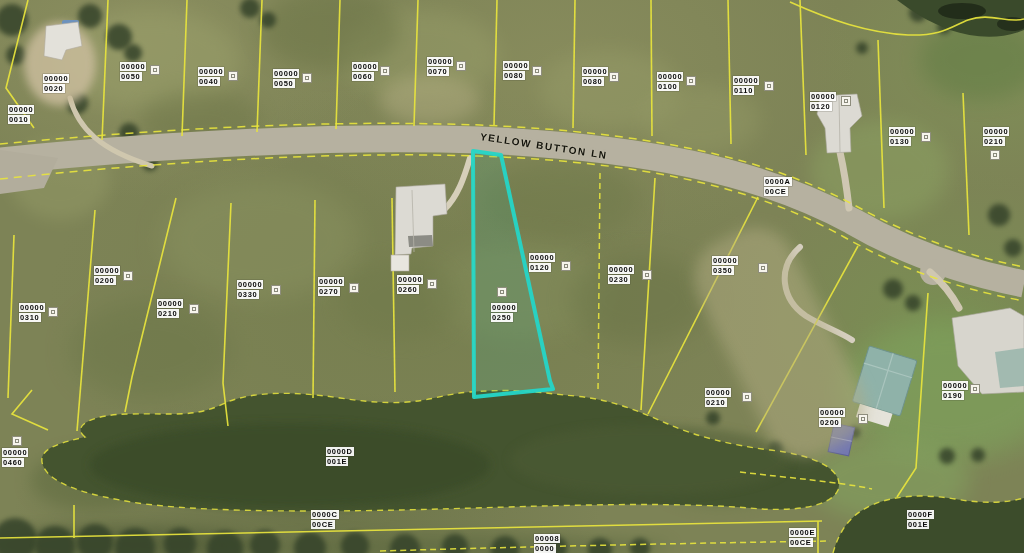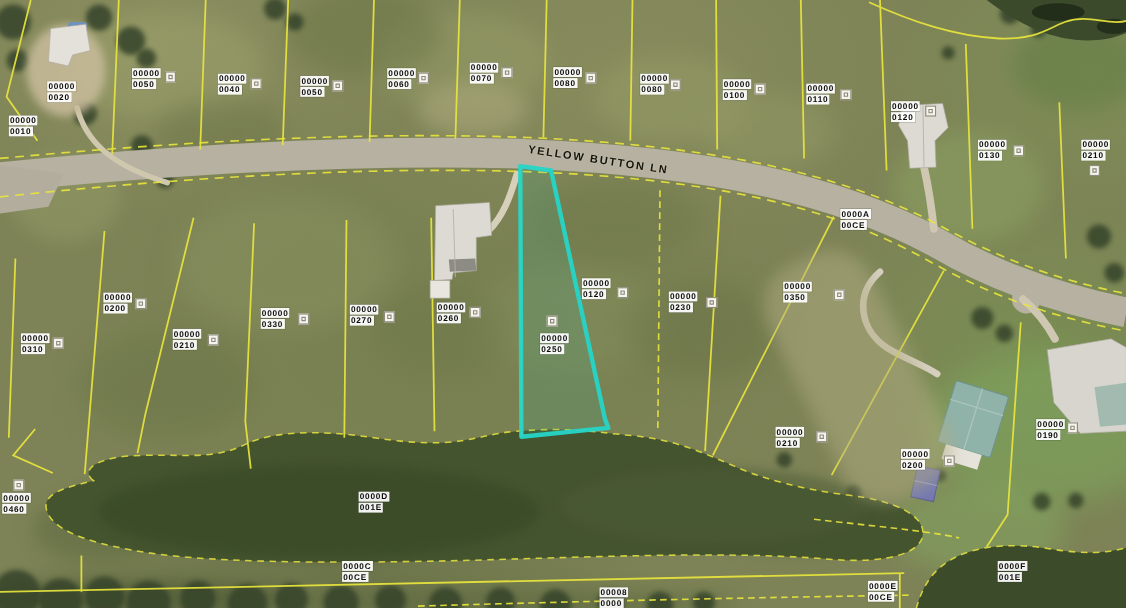--- a/index.html
+++ b/index.html
@@ -280,21 +280,21 @@
         <span>0120</span>
       </div>
       <div class="plabel" style="left: 889px; top: 127px;">
         <span>00000</span>
         <span>0130</span>
       </div>
       <div class="plabel" style="left: 983px; top: 127px;">
         <span>00000</span>
         <span>0210</span>
       </div>
-      <div class="plabel" style="left: 764px; top: 190px;">
+      <div class="plabel" style="left: 764px; top: 177px;">
         <span>0000A</span>
         <span>00CE</span>
       </div>
       <div class="plabel" style="left: 94px; top: 266px;">
         <span>00000</span>
         <span>0200</span>
       </div>
       <div class="plabel" style="left: 19px; top: 303px;">
         <span>00000</span>
         <span>0310</span>
@@ -348,21 +348,21 @@
         <span>0460</span>
       </div>
       <div class="plabel" style="left: 326px; top: 447px;">
         <span>0000D</span>
         <span>001E</span>
       </div>
       <div class="plabel" style="left: 311px; top: 510px;">
         <span>0000C</span>
         <span>00CE</span>
       </div>
-      <div class="plabel" style="left: 545px; top: 534px;">
+      <div class="plabel" style="left: 534px; top: 534px;">
         <span>00008</span>
         <span>0000</span>
       </div>
       <div class="plabel" style="left: 789px; top: 528px;">
         <span>0000E</span>
         <span>00CE</span>
       </div>
       <div class="plabel" style="left: 907px; top: 510px;">
         <span>0000F</span>
         <span>001E</span>

